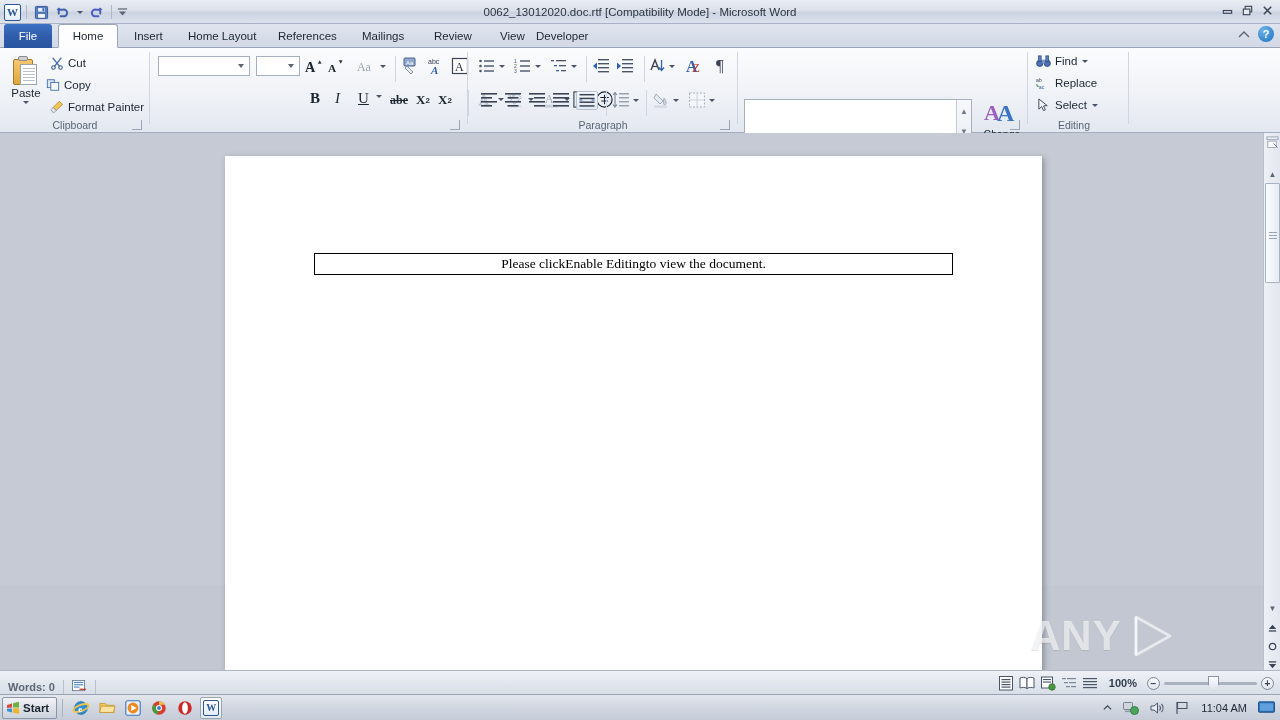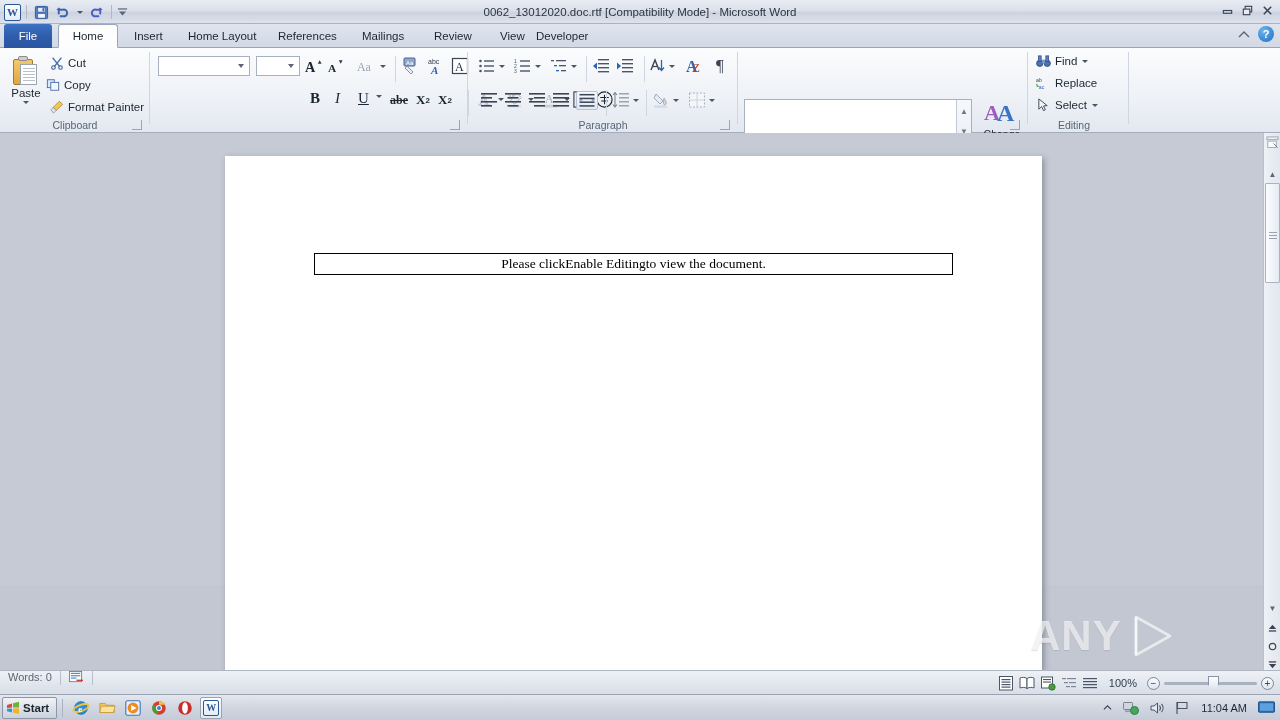--- a/index.html
+++ b/index.html
@@ -175,21 +175,21 @@
   .sb-dn { top: 468px; }
   .sb-prev { top: 488px; }
   .sb-obj { top: 506px; }
   .sb-next { top: 524px; }
 
   
   .statusbar {
     position: absolute; left: 0; top: 670px; width: 1280px; height: 32px;
     background: linear-gradient(180deg,#eef1f6 0%, #dfe4ec 50%, #d2d8e3 100%);
     border-top: 1px solid #aeb6c4;
-    display: flex; align-items: flex-start;
+    display: flex; align-items: center; font-weight: bold;
   }
   .sb-words { margin-left: 8px; font-size: 11px; color: #5d6675; }
   .sb-divider { width: 1px; height: 14px; background: #b7bfcc; margin: 0 8px; }
   .proof-ico { width: 15px; height: 13px; position: relative; }
   .statusright { position: absolute; right: 6px; top: 0; height: 24px; display: flex; align-items: center; gap: 4px; }
   .viewbtn { width: 17px; height: 17px; display:flex; align-items:center; justify-content:center; }
   .zoomtxt { font-size: 11px; color: #33404f; margin: 0 6px; }
   .zoom-minus, .zoom-plus {
     width: 13px; height: 13px; border-radius: 50%;
     border: 1px solid #7d8798; color:#3c4656; font-size:10px; line-height:11px; text-align:center;

